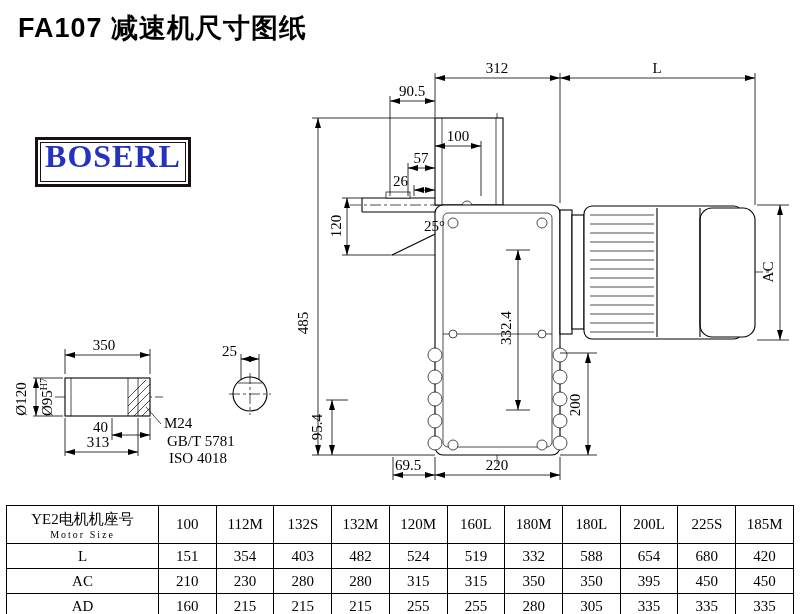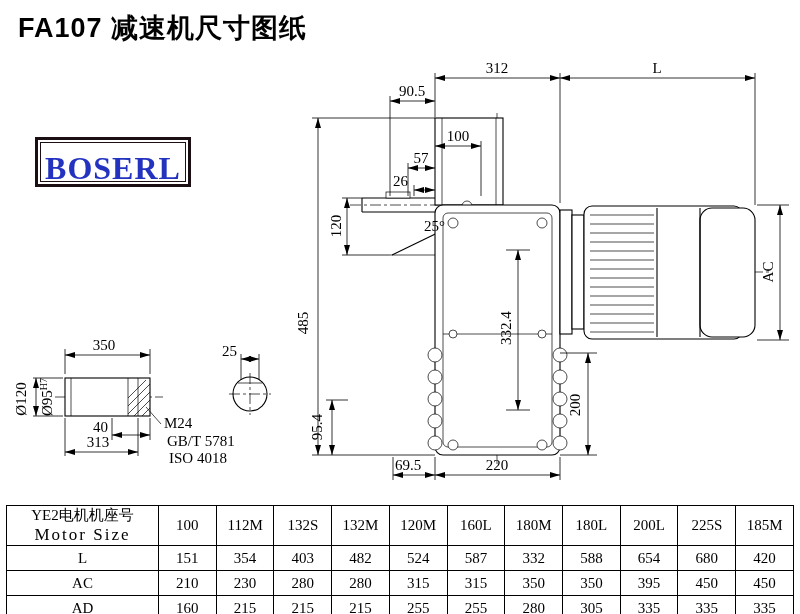--- a/index.html
+++ b/index.html
@@ -7,21 +7,21 @@
     width:800px;height:614px;overflow:hidden;position:relative;
     background:#ffffff;font-family:"Liberation Sans",sans-serif;color:#000;
   }
   .page-title{
     position:absolute;left:18px;top:10px;font-size:27px;font-weight:700;
     letter-spacing:1px;white-space:nowrap;
   }
   .logo-box{
     position:absolute;left:35px;top:137px;width:150px;height:44px;
     border:3px solid #1b0f14;box-shadow:inset 0 0 0 2px #ffffff,inset 0 0 0 3px #1b0f14;
-    display:flex;align-items:flex-end;justify-content:center;background:#fff;
+    display:flex;align-items:flex-start;justify-content:center;background:#fff;
   }
   .logo-box span{
     font-family:"Liberation Serif",serif;font-size:32px;font-weight:700;
     color:#2333c0;letter-spacing:1px;line-height:1;
   }
   svg.drawing{position:absolute;left:0;top:55px;}
   .ln{stroke:#000;stroke-width:1.1;fill:none;}
   .tn{stroke:#000;stroke-width:0.7;fill:none;}
   .ext{stroke:#000;stroke-width:0.8;fill:none;}
   .cl{stroke:#000;stroke-width:0.7;fill:none;stroke-dasharray:11 3 3 3;}
@@ -30,21 +30,21 @@
   .dim-table{
     position:absolute;left:6px;top:505px;width:788px;
     border-collapse:collapse;table-layout:fixed;
     font-family:"Liberation Serif",serif;font-size:15px;
   }
   .dim-table th,.dim-table td{
     border:1px solid #000;text-align:center;vertical-align:middle;
     font-weight:normal;padding:0;height:24px;background:#fff;
   }
   .dim-table tr.hdr th{height:37px;}
-  .dim-table .en{letter-spacing:2px;font-size:17px;}
+  .dim-table .en{letter-spacing:2px;font-size:10px;}
 </style>
 </head>
 <body>
 
 <div class="page-title">FA107 减速机尺寸图纸</div>
 
 <div class="logo-box">
   <span>BOSERL</span>
 </div>
 
@@ -272,21 +272,21 @@
       <th>225S</th>
       <th>185M</th>
     </tr>
     <tr>
       <th>L</th>
       <td>151</td>
       <td>354</td>
       <td>403</td>
       <td>482</td>
       <td>524</td>
-      <td>587</td>
+      <td>519</td>
       <td>332</td>
       <td>588</td>
       <td>654</td>
       <td>680</td>
       <td>420</td>
     </tr>
     <tr>
       <th>AC</th>
       <td>210</td>
       <td>230</td>

